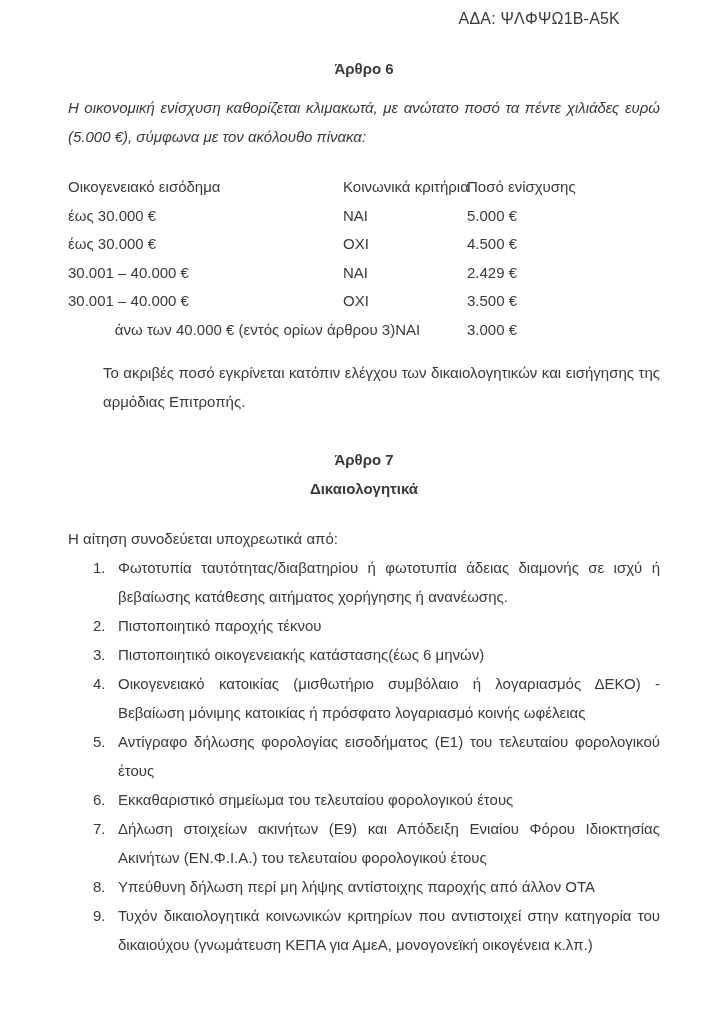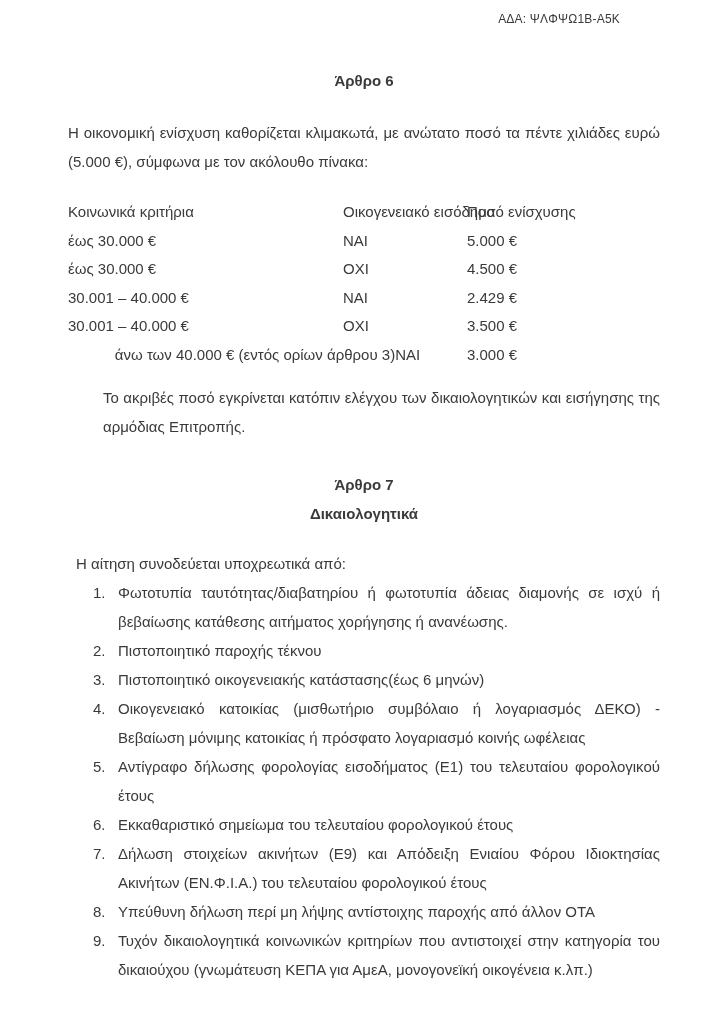--- a/index.html
+++ b/index.html
@@ -6,57 +6,57 @@
   html,body { width:724px; height:1024px; }
   body {
     background:#ffffff;
     font-family:"Liberation Sans","DejaVu Sans",sans-serif;
     color:#3a3a3a;
     font-size:15px;
     line-height:29px;
   }
   .page { width:724px; height:1024px; padding:8px 64px 0 68px; overflow:hidden; background:#fff; }
 
-  .ada-line { text-align:right; margin-right:40px; font-size:12px; line-height:22px; letter-spacing:.2px; }
+  .ada-line { text-align:right; margin-right:40px; font-size:16px; line-height:22px; letter-spacing:.2px; }
 
-  .heading-block { margin-top:36px; text-align:center; font-weight:bold; }
+  .heading-block { margin-top:24px; text-align:center; font-weight:bold; }
   .heading-block div { line-height:29px; }
 
-  .para { margin-top:23px; text-align:justify; }
+  .para { margin-top:10px; text-align:justify;font-style:italic; }
   .para-close { margin-top:14px; text-align:justify;margin-left:35px; }
 
   .scale-table { margin-top:22px; }
   .trow { display:grid; grid-template-columns:275px 124px 1fr; line-height:28.5px; }
   .trow .cell { white-space:nowrap; overflow:visible; }
   .trow .span2 { grid-column:1 / 3; display:flex; white-space:nowrap;justify-content:center; }
 
   .heading-block.art7 { margin-top:29px; }
-  .intro { margin-top:21px;margin-left:8px; }
+  .intro { margin-top:21px; }
 
   ol.docs { list-style:none; counter-reset:item; text-align:justify; }
   ol.docs li { position:relative; padding-left:50px; counter-increment:item; }
   ol.docs li::before { content:counter(item) ". "; position:absolute; left:25px; }
 </style>
 </head>
 <body>
 
 <div class="page">
 
   <div class="ada-line">ΑΔΑ: ΨΛΦΨΩ1Β-Α5Κ</div>
 
   <div class="heading-block">
     <div>Άρθρο 6</div>
   </div>
 
   <p class="para">Η οικονομική ενίσχυση καθορίζεται κλιμακωτά, με ανώτατο ποσό τα πέντε χιλιάδες ευρώ (5.000 €), σύμφωνα με τον ακόλουθο πίνακα:</p>
 
   <div class="scale-table">
     <div class="trow">
+      <div class="cell">Οικογενειακό εισόδημα</div>
       <div class="cell">Κοινωνικά κριτήρια</div>
-      <div class="cell">Οικογενειακό εισόδημα</div>
       <div class="cell">Ποσό ενίσχυσης</div>
     </div>
     <div class="trow">
       <div class="cell">έως 30.000 €</div>
       <div class="cell">ΝΑΙ</div>
       <div class="cell">5.000 €</div>
     </div>
     <div class="trow">
       <div class="cell">έως 30.000 €</div>
       <div class="cell">ΟΧΙ</div>

